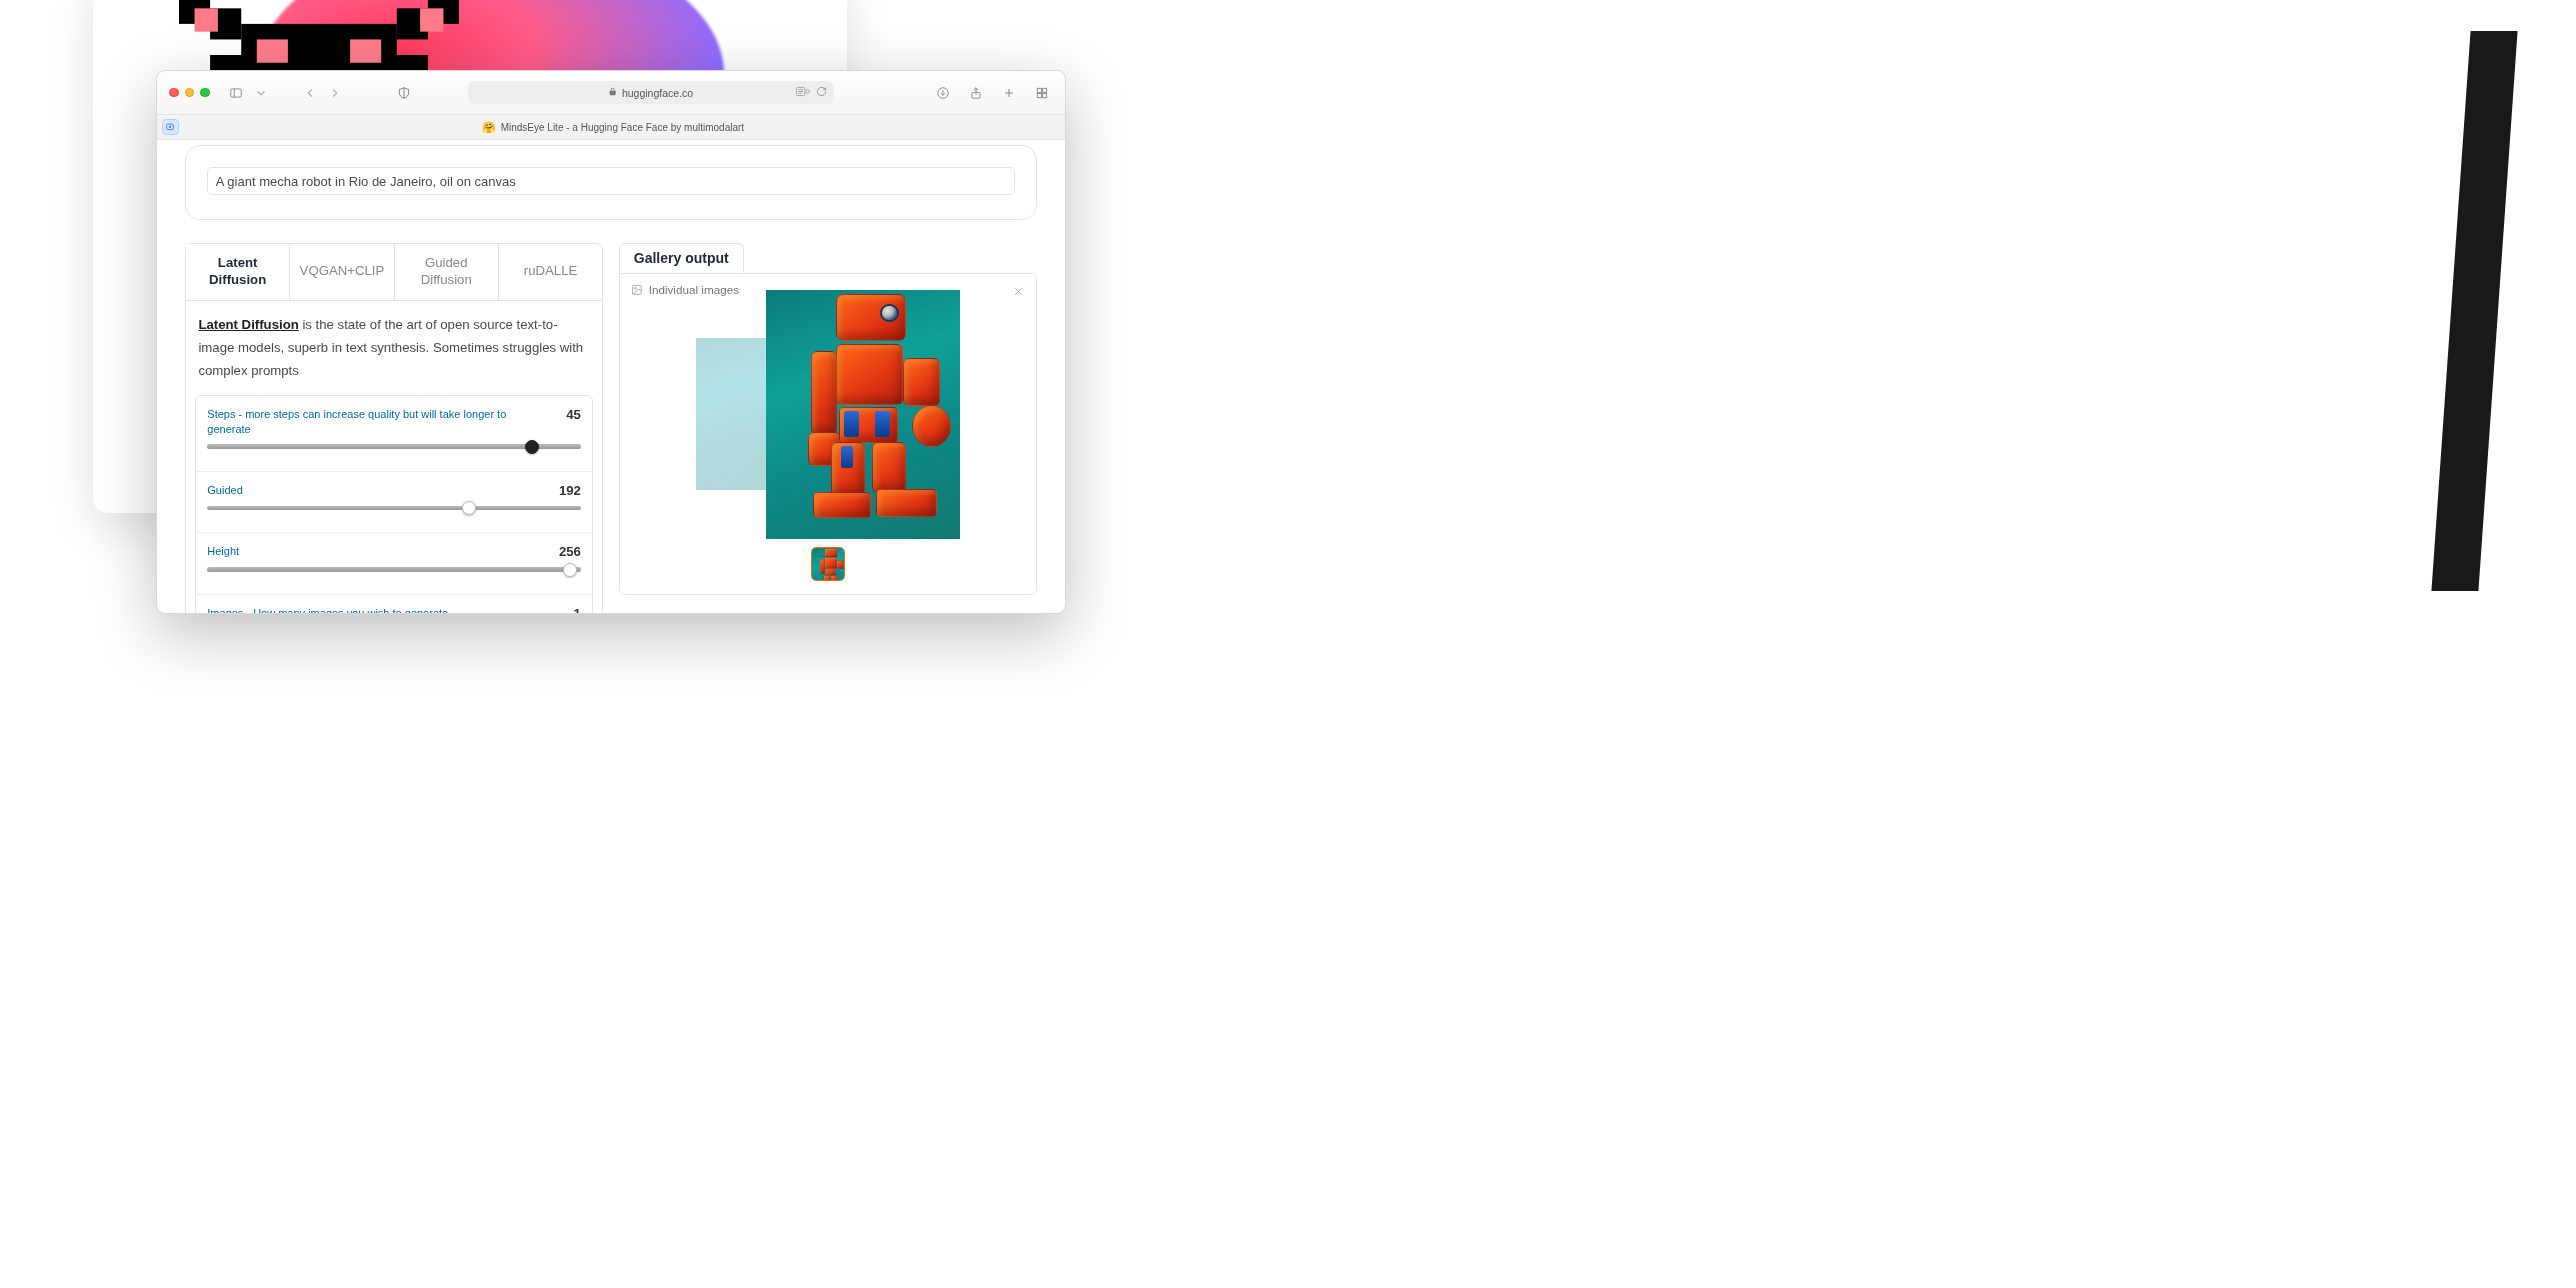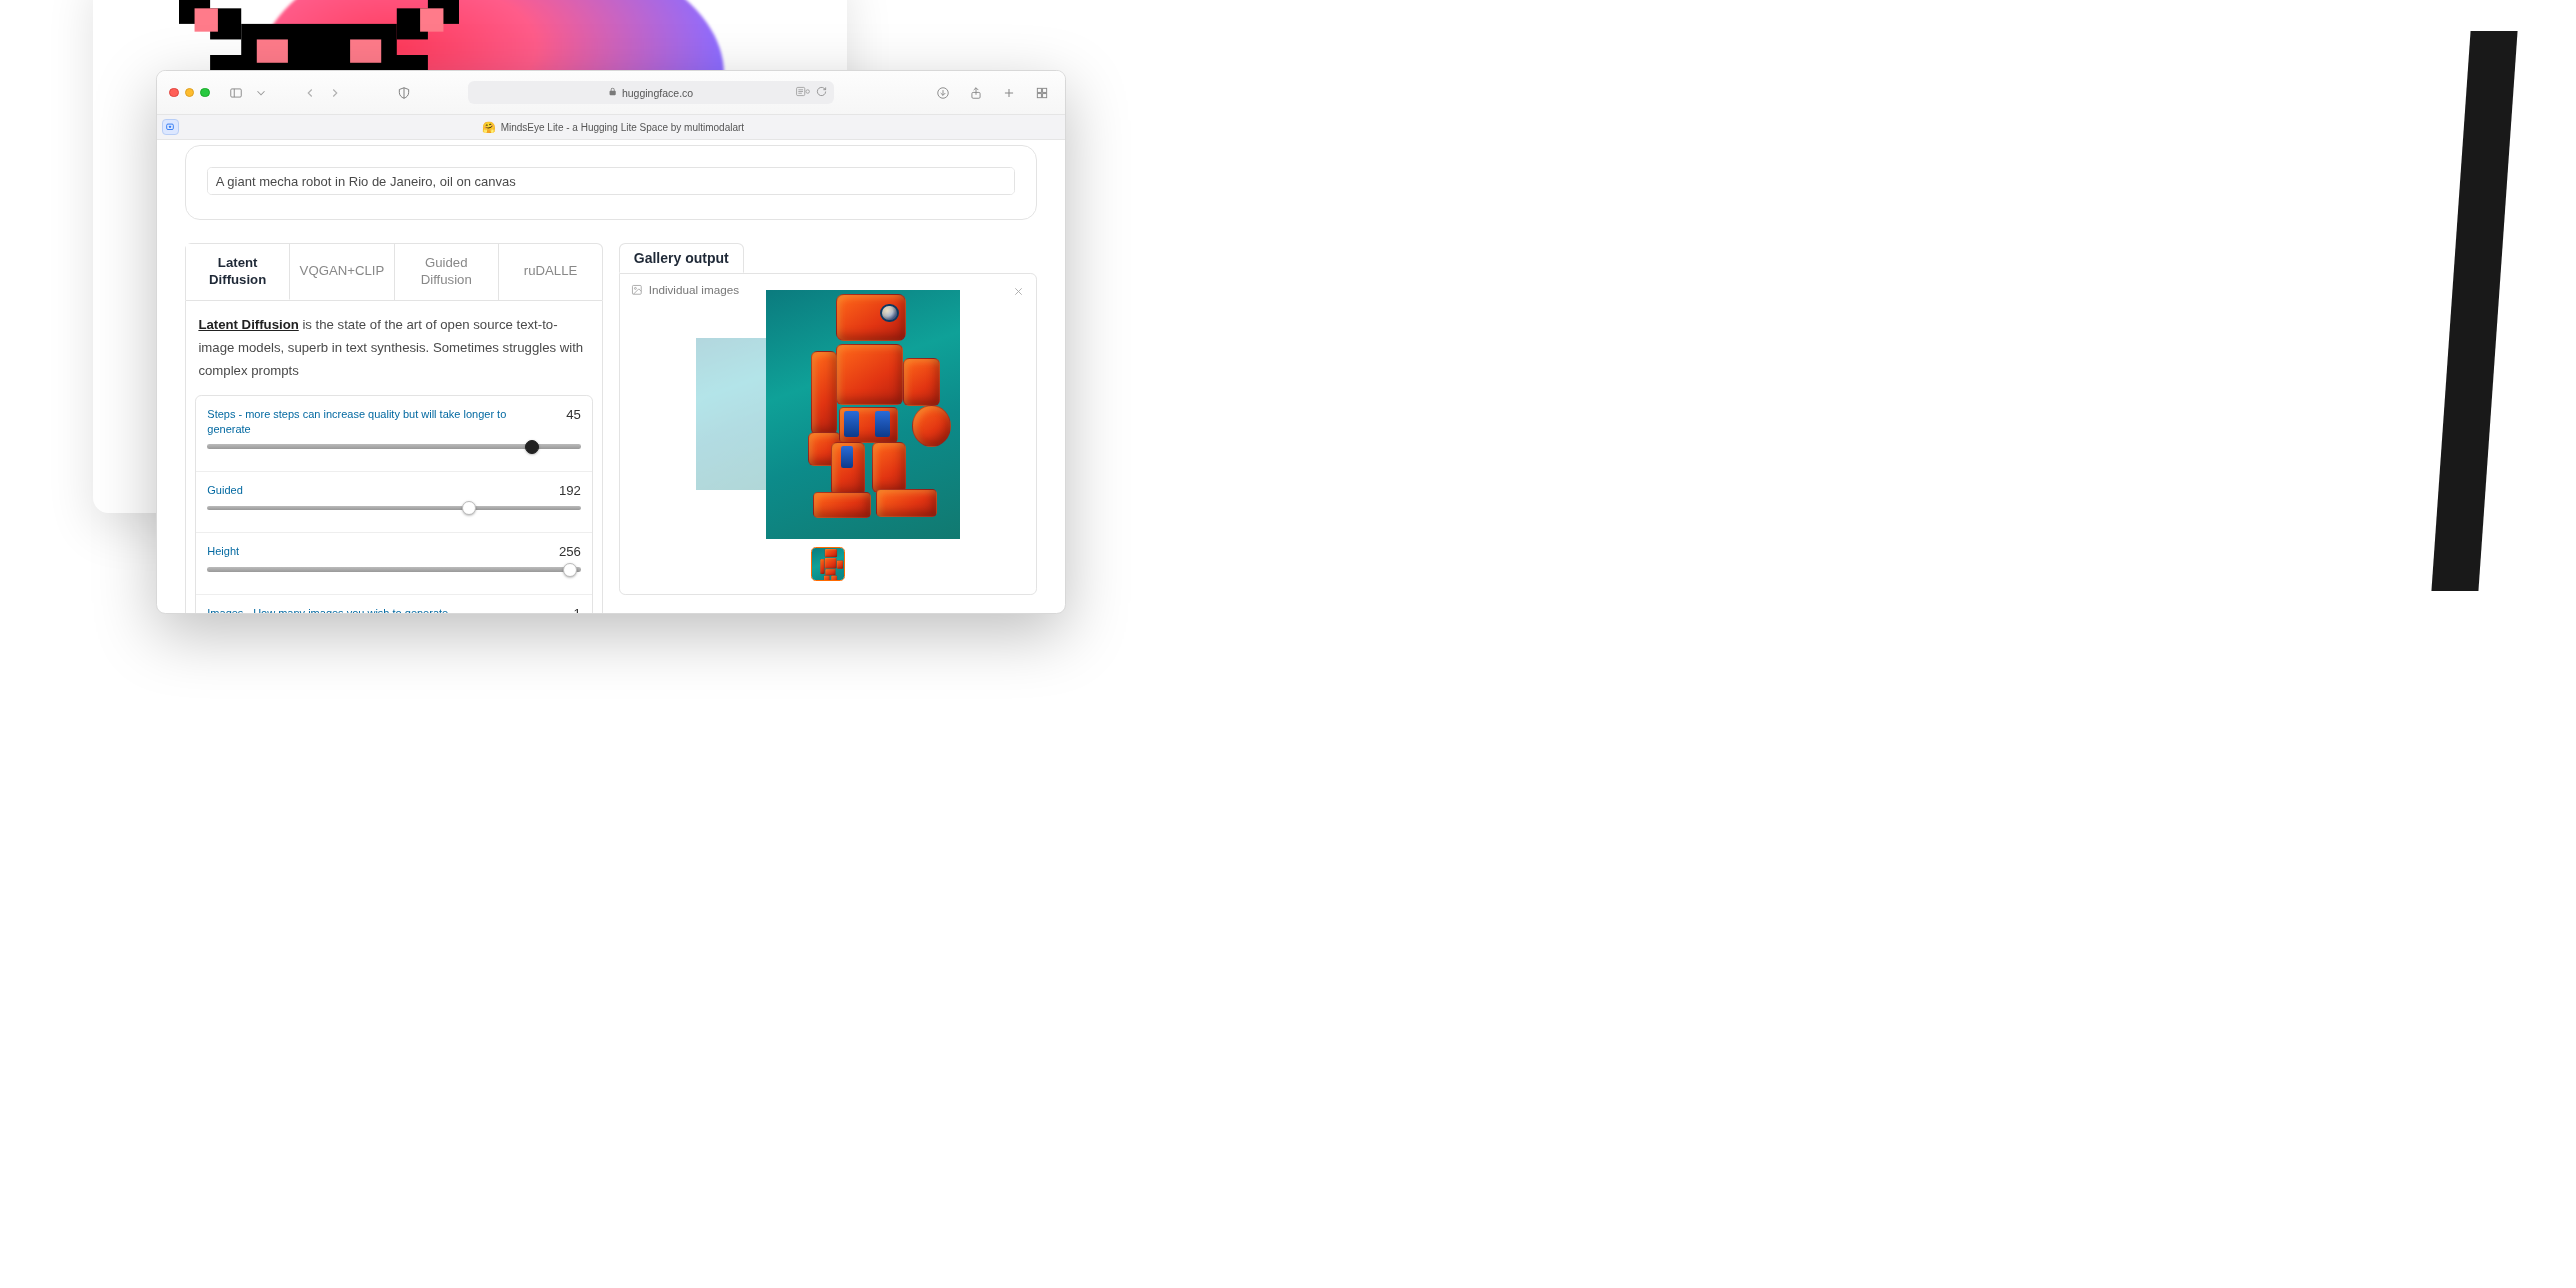--- a/index.html
+++ b/index.html
@@ -52,21 +52,21 @@
 
   .panel-body { border: 0.8px solid #e3e3e3; border-top: 0.8px solid #e3e3e3; border-radius: 0 0 6.2px 6.2px; padding: 12.4px 9.3px 9.3px; }
   .desc { font-size: 13.2px; color: #4a4a4a; line-height: 1.75; margin-bottom: 12.4px; padding: 0 3.1px; }
   .desc .link { text-decoration: underline; font-weight: 600; color: #222; }
 
   .sliders-box { border: 0.8px solid #e3e3e3; border-radius: 6.2px; }
   .srow { padding: 11px 11px 22px; border-bottom: 0.8px solid #eee; position: relative; }
   .srow:last-child { border-bottom: none; }
   .srow .head { display: flex; justify-content: space-between; align-items: flex-start; gap: 15.6px; margin-bottom: 7.8px; }
   .srow .label { font-size: 11px; color: #0369a1; line-height: 1.35; flex: 1; }
-  .srow .value { font-size: 13.2px; color: #333; font-weight: 400; }
+  .srow .value { font-size: 13.2px; color: #333; font-weight: 700; }
   .track { position: relative; height: 4.7px; background: linear-gradient(#bbb,#999); border-radius: 2.3px; margin-top: 4.7px; }
   .thumb { position: absolute; top: 50%; width: 14px; height: 14px; border-radius: 50%; background: #fff; border: 0.8px solid #bbb; transform: translate(-50%,-50%); box-shadow: 0 0.8px 2.3px rgba(0,0,0,.3); }
   .thumb.dark { background: #222; border-color: #222; }
 
   
   .gallery-tab { display: inline-block; border: 0.8px solid #e3e3e3; border-bottom: 0.8px solid #fff; border-radius: 6.2px 6.2px 0 0; padding: 6px 14px; font-size: 14px; font-weight: 600; color: #1f2937; position: relative; top: 0.8px; background: #fff; z-index: 2; }
   .gallery-body { border: 0.8px solid #e3e3e3; border-radius: 0 6.2px 6.2px 6.2px; padding: 13px; position: relative; min-height: 319px; }
   .gallery-indiv { position: absolute; top: 9.3px; left: 11px; font-size: 11.7px; color: #777; display: flex; align-items: center; gap: 6.2px; }
   .gallery-close { position: absolute; top: 12.4px; right: 12.4px; color: #aaa; font-size: 12.4px; }
   .gallery-main { display: flex; align-items: center; justify-content: center; gap: 0; margin-top: 3.1px; }
@@ -216,21 +216,21 @@
 
   <div class="tabbar">
     <div class="sq">
       <svg viewBox="0 0 24 24" stroke-width="2" fip="none">
           <rect x="4" y="5" width="16" height="13" rx="3" fill="none"></rect>
           <circle cx="12" cy="11.5" r="1.8"></circle>
         </svg>
     </div>
     <div class="title-center">
       <span class="emoji">🤗</span>
-      <span>MindsEye Lite - a Hugging Lite Space by multimodalart</span>
+      <span>MindsEye Lite - a Hugging Face Face by multimodalart</span>
     </div>
     <div style="width:22px"></div>
   </div>
 
   <div class="content">
     <div class="prompt-box">
       <textarea value="A giant mecha robot in Rio de Janeiro, oil on canvas" style="">A giant mecha robot in Rio de Janeiro, oil on canvas</textarea>
     </div>
 
     <div class="panels">

